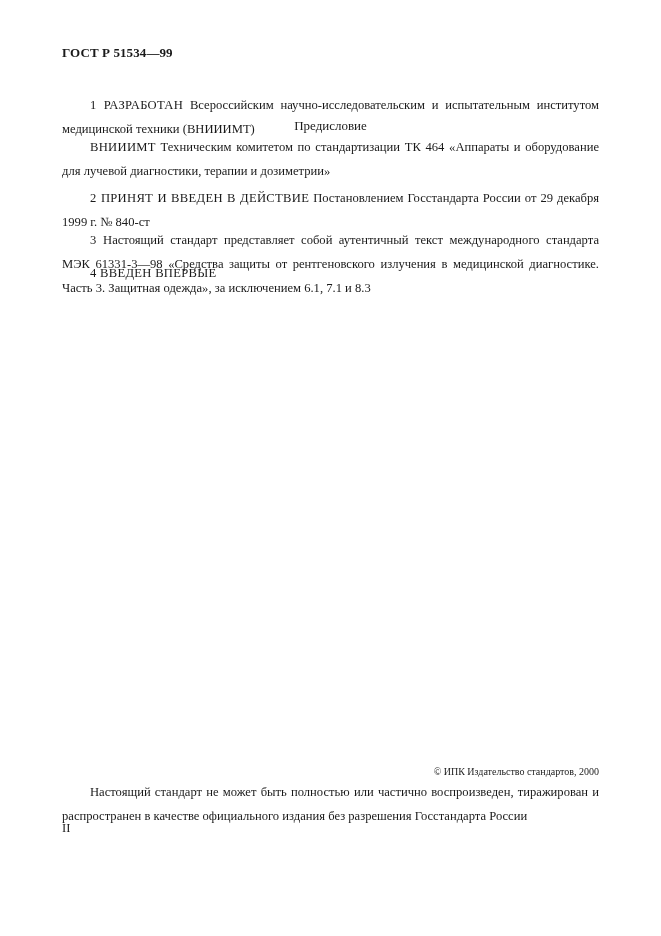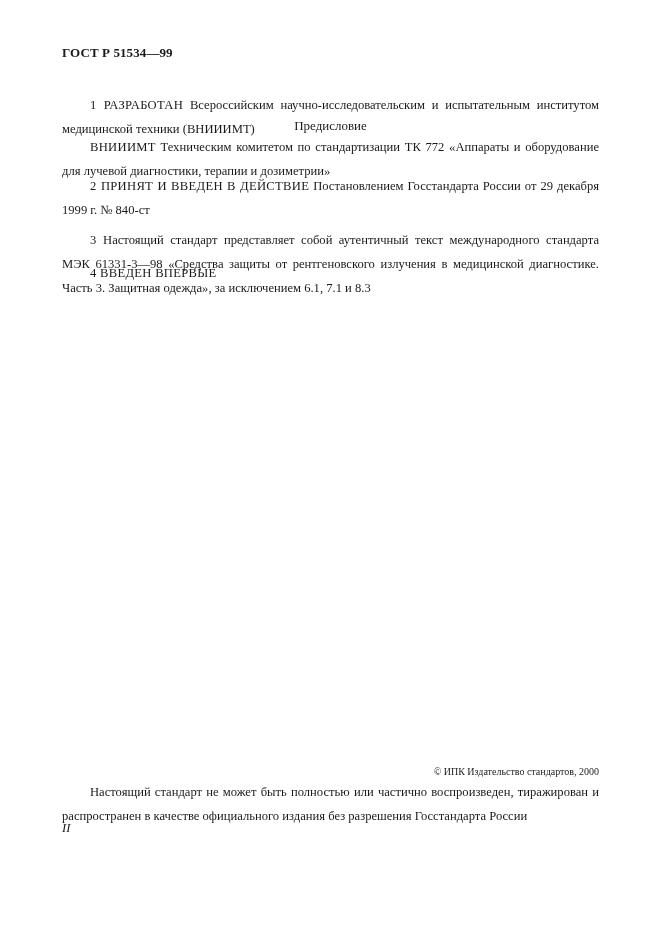--- a/index.html
+++ b/index.html
@@ -4,38 +4,38 @@
 <style>
   html, body { margin:0; padding:0; background:#ffffff; }
   body { width:661px; height:936px; position:relative; overflow:hidden;
          font-family:"Liberation Serif", "DejaVu Serif", serif; color:#1a1a1a; }
   .abs { position:absolute; }
   .header { left:62px; top:45px; font-weight:bold; font-size:13px; letter-spacing:0.1px; }
   .title { left:0; width:661px; top:70px; text-align:center; font-size:13px;margin-top:48px; }
   .para { left:62px; width:537px; font-size:12.6px; line-height:24px; text-align:justify; text-indent:28px; }
   .para .caps { letter-spacing:0.3px; }
   .copyright { right:62px; top:766px; font-size:10px;text-align:right; }
-  .folio { left:62px; top:821px; font-size:12.6px;font-style:italic; }
+  .folio { left:62px; top:821px; font-size:12.6px; }
 </style>
 </head>
 <body>
 
 <div class="abs header">ГОСТ Р 51534—99</div>
 
 <div class="abs title">Предисловие</div>
 
 <div class="abs para" style="top:93px;">
   <span class="caps">1 РАЗРАБОТАН</span><span> Всероссийским научно-исследовательским и испытательным институтом медицинской техники (ВНИИИМТ)</span>
 </div>
 
 <div class="abs para" style="top:135px;">
-  <span class="caps">ВНИИИМТ</span><span> Техническим комитетом по стандартизации ТК 772 «Аппараты и оборудование для лучевой диагностики, терапии и дозиметрии»</span>
+  <span class="caps">ВНИИИМТ</span><span> Техническим комитетом по стандартизации ТК 464 «Аппараты и оборудование для лучевой диагностики, терапии и дозиметрии»</span>
 </div>
 
-<div class="abs para" style="top:174px;">
+<div class="abs para" style="top:186px;">
   <span class="caps">2 ПРИНЯТ И ВВЕДЕН В ДЕЙСТВИЕ</span><span> Постановлением Госстандарта России от 29 декабря 1999 г. № 840-ст</span>
 </div>
 
 <div class="abs para" style="top:228px;">
   <span class="caps">3</span><span> Настоящий стандарт представляет собой аутентичный текст международного стандарта МЭК 61331-3—98 «Средства защиты от рентгеновского излучения в медицинской диагностике. Часть 3. Защитная одежда», за исключением 6.1, 7.1 и 8.3</span>
 </div>
 
 <div class="abs para" style="top:261px;">
   <span class="caps">4 ВВЕДЕН ВПЕРВЫЕ</span><span></span>
 </div>

